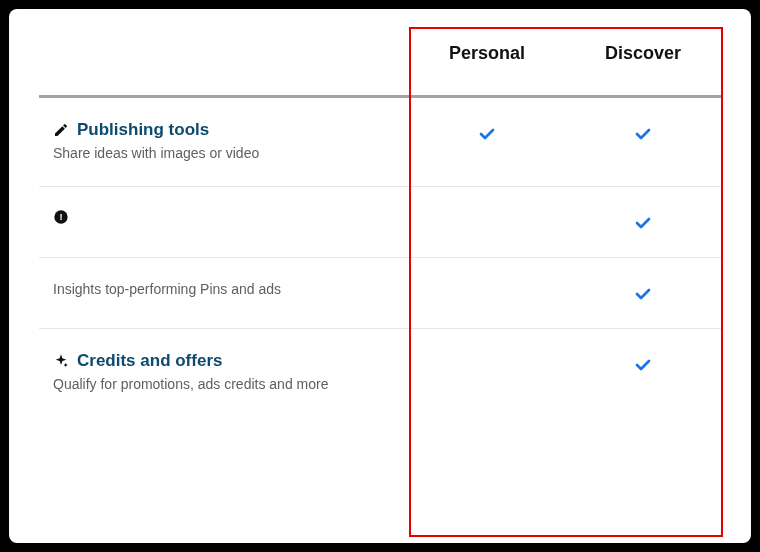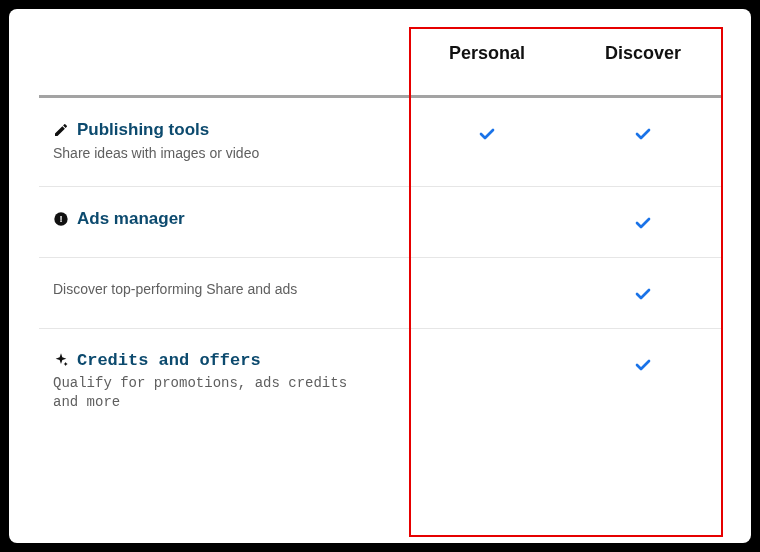--- a/index.html
+++ b/index.html
@@ -44,21 +44,21 @@
       font-weight: 600;
       color: #111;
       padding-top: 18px;
     }
     .feature-row {
       display: flex;
       align-items: flex-start;
       padding: 22px 0 22px 0;
       border-bottom: 1px solid #e6e6e6;
     }
-    .feature-row:last-child { border-bottom: none; font-family: Liberation Mono, monospace; }
+    .feature-row:last-child { border-bottom: none; }
     .label-col {
       flex: 0 0 370px;
       padding-left: 14px;
       padding-right: 50px;
     }
     .title-line {
       display: flex;
       align-items: center;
       font-size: 17px;
       font-weight: 700;
@@ -131,36 +131,35 @@
 
   <div class="feature-row">
     <div class="label-col">
       <div class="title-line">
         <span class="icon">
           <svg viewBox="0 0 24 24" fill="#111">
               <circle cx="12" cy="12" r="10"></circle>
               <text x="12" y="17" font-size="14" font-weight="bold" text-anchor="middle" fill="#fff">!</text>
             </svg>
         </span>
-        <span>Ads manager</span>
       </div>
     </div>
     <div class="check-col"></div>
     <div class="check-col">
       <span class="check">
         <svg viewBox="0 0 24 24" fill="none" stroke="#1a73e8" stroke-width="4" stroke-linecap="round" stroke-linejoin="round">
             <polyline points="3 12 9 18 21 6"></polyline>
           </svg>
       </span>
     </div>
   </div>
 
   <div class="feature-row">
     <div class="label-col">
-      <div class="subtitle">Discover top-performing Share and ads</div>
+      <div class="subtitle">Insights top-performing Pins and ads</div>
     </div>
     <div class="check-col"></div>
     <div class="check-col">
       <span class="check">
         <svg viewBox="0 0 24 24" fill="none" stroke="#1a73e8" stroke-width="4" stroke-linecap="round" stroke-linejoin="round">
             <polyline points="3 12 9 18 21 6"></polyline>
           </svg>
       </span>
     </div>
   </div>

